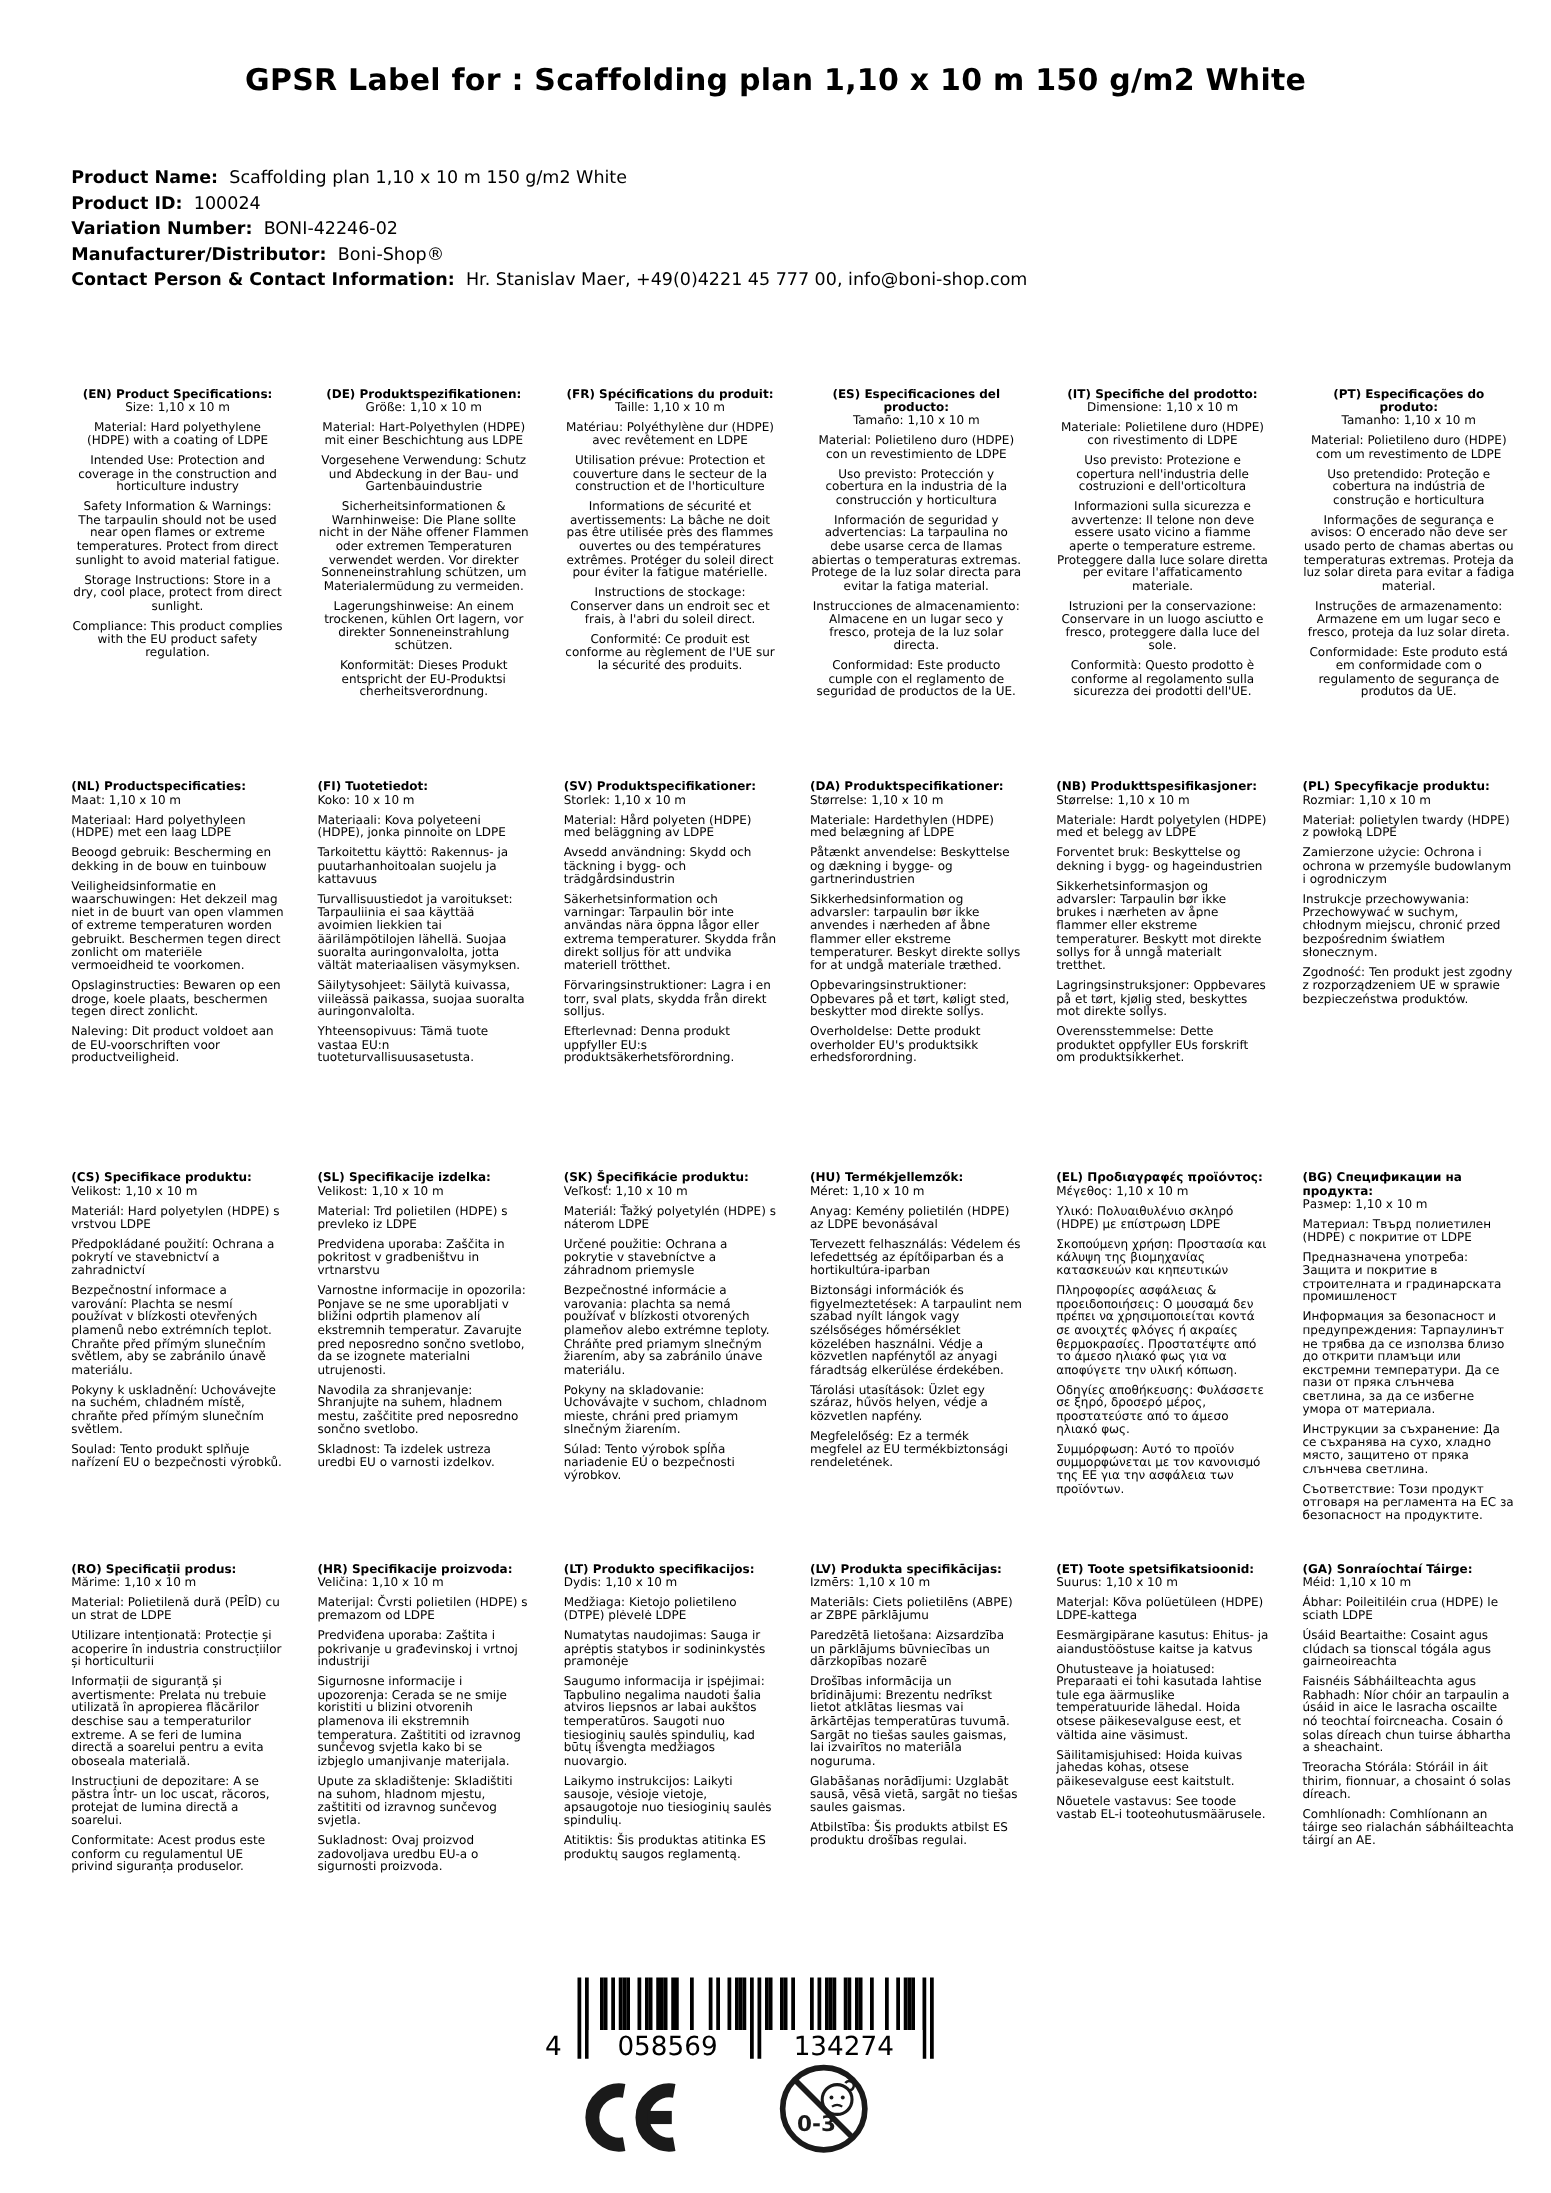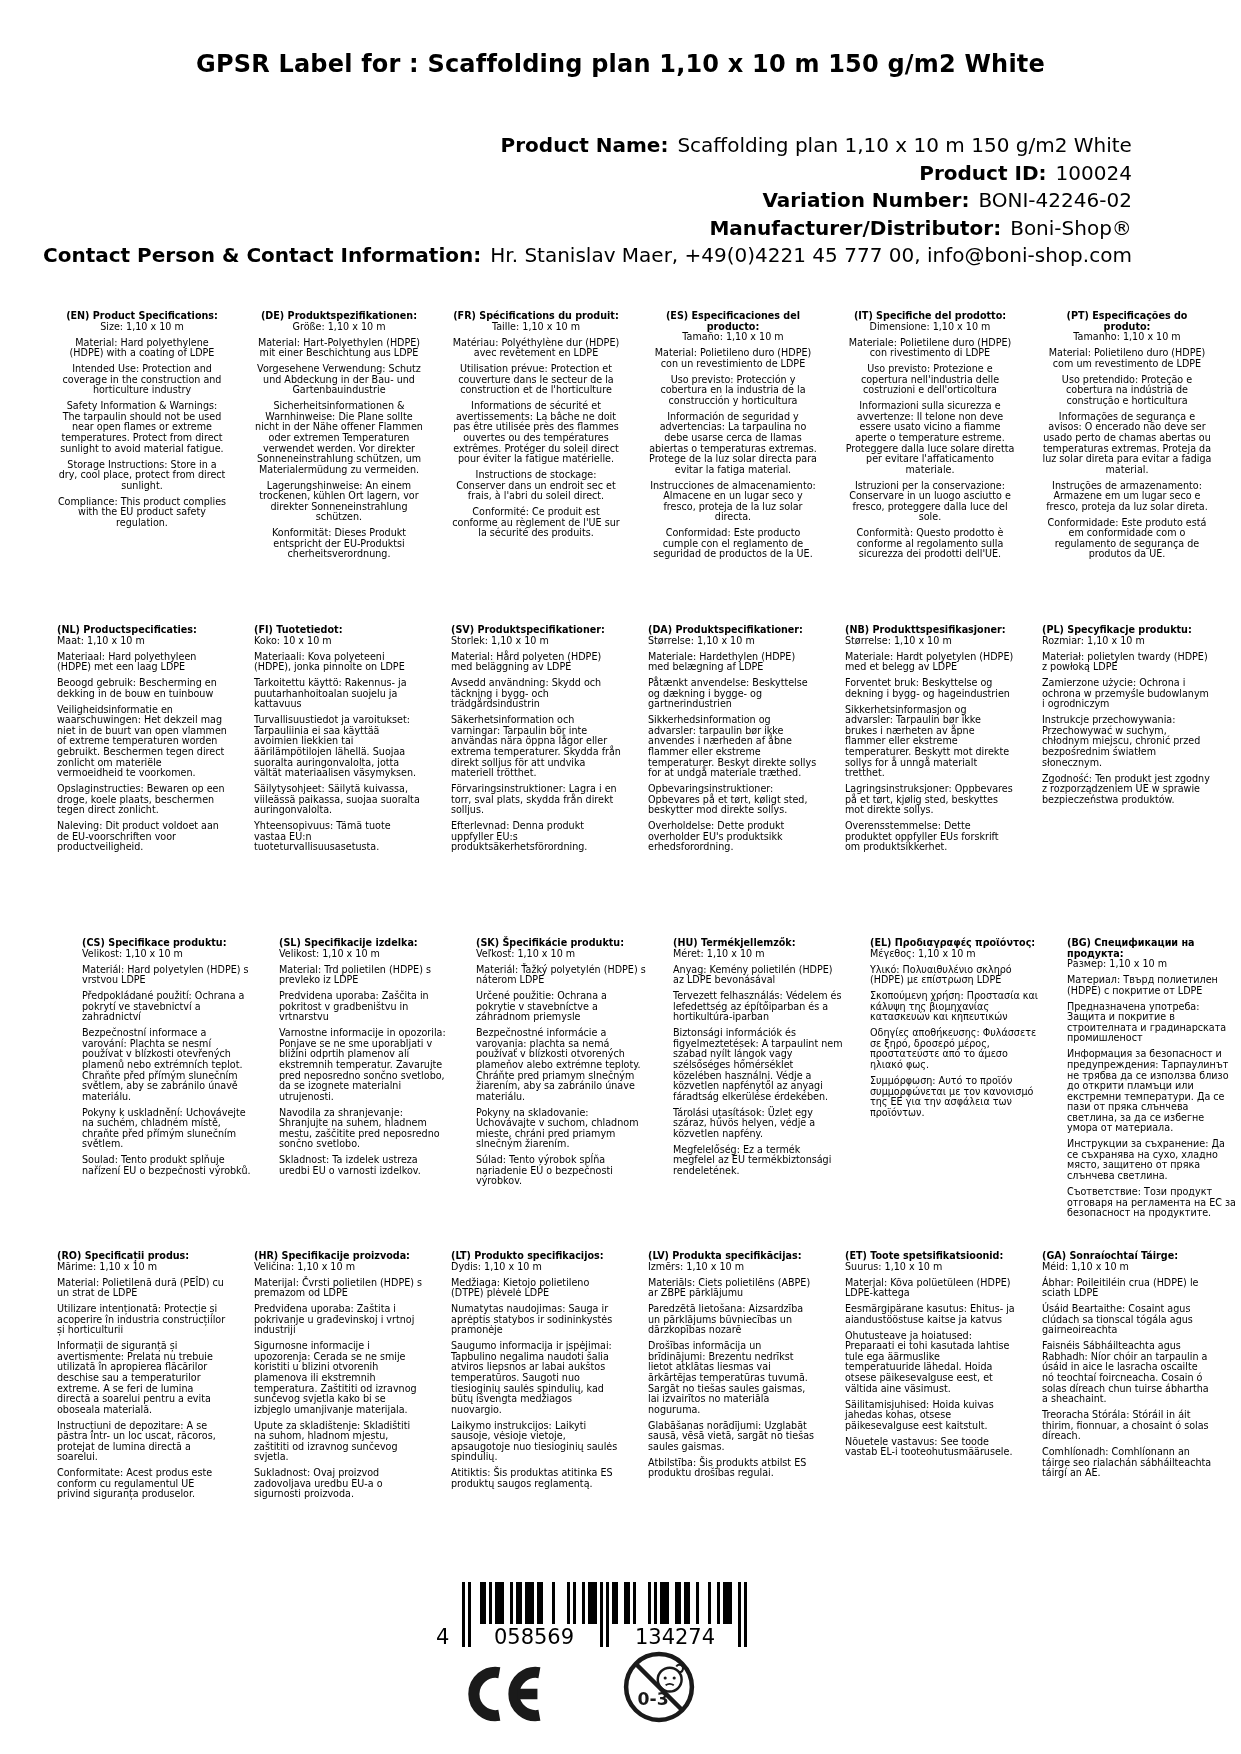--- a/index.html
+++ b/index.html
@@ -5,21 +5,21 @@
   html,body{margin:0;padding:0;background:#ffffff;}
   body{
     width:1241px;height:1754px;position:relative;
     font-family:"DejaVu Sans", sans-serif;color:#000;
     overflow:hidden;
   }
   .page-title{
     position:absolute;top:50px;left:0;width:100%;
     text-align:center;font-size:24px;font-weight:bold;letter-spacing:0.2px;
   }
-  .product-info{position:absolute;top:134px;left:43px;font-size:20px;text-align:right;}
+  .product-info{position:absolute;top:134px;left:57px;font-size:14px;}
   .pi-row{margin-bottom:4px;line-height:1.18;}
   .pi-label{font-weight:bold;margin-right:9px;}
   .grid{position:absolute;top:311px;left:57px;width:1156px;}
   .grid-row{
     display:grid;grid-template-columns:repeat(6,170px);
     column-gap:27px;align-items:start;
   }
   .sec{font-size:9.6px;line-height:1.1;}
   .sec-title{font-weight:bold;margin:0;}
   .sec p{margin:0 0 5.5px 0;}
@@ -146,21 +146,21 @@
       </div>
       <div class="sec">
         <div class="sec-title">(PL) Specyfikacje produktu:</div>
         <p>Rozmiar: 1,10 x 10 m</p>
         <p>Materiał: polietylen twardy (HDPE) z powłoką LDPE</p>
         <p>Zamierzone użycie: Ochrona i ochrona w przemyśle budowlanym i ogrodniczym</p>
         <p>Instrukcje przechowywania: Przechowywać w suchym, chłodnym miejscu, chronić przed bezpośrednim światłem słonecznym.</p>
         <p>Zgodność: Ten produkt jest zgodny z rozporządzeniem UE w sprawie bezpieczeństwa produktów.</p>
       </div>
     </div>
-    <div class="grid-row" style="min-height: 313px; margin-left: 25px;">
+    <div class="grid-row" style="min-height: 313px;">
       <div class="sec">
         <div class="sec-title">(CS) Specifikace produktu:</div>
         <p>Velikost: 1,10 x 10 m</p>
         <p>Materiál: Hard polyetylen (HDPE) s vrstvou LDPE</p>
         <p>Předpokládané použití: Ochrana a pokrytí ve stavebnictví a zahradnictví</p>
         <p>Bezpečnostní informace a varování: Plachta se nesmí používat v blízkosti otevřených plamenů nebo extrémních teplot. Chraňte před přímým slunečním světlem, aby se zabránilo únavě materiálu.</p>
         <p>Pokyny k uskladnění: Uchovávejte na suchém, chladném místě, chraňte před přímým slunečním světlem.</p>
         <p>Soulad: Tento produkt splňuje nařízení EU o bezpečnosti výrobků.</p>
       </div>
       <div class="sec">
@@ -188,20 +188,21 @@
         <p>Tervezett felhasználás: Védelem és lefedettség az építőiparban és a hortikultúra-iparban</p>
         <p>Biztonsági információk és figyelmeztetések: A tarpaulint nem szabad nyílt lángok vagy szélsőséges hőmérséklet közelében használni. Védje a közvetlen napfénytől az anyagi fáradtság elkerülése érdekében.</p>
         <p>Tárolási utasítások: Üzlet egy száraz, hűvös helyen, védje a közvetlen napfény.</p>
         <p>Megfelelőség: Ez a termék megfelel az EU termékbiztonsági rendeletének.</p>
       </div>
       <div class="sec">
         <div class="sec-title">(EL) Προδιαγραφές προϊόντος:</div>
         <p>Μέγεθος: 1,10 x 10 m</p>
         <p>Υλικό: Πολυαιθυλένιο σκληρό (HDPE) με επίστρωση LDPE</p>
         <p>Σκοπούμενη χρήση: Προστασία και κάλυψη της βιομηχανίας κατασκευών και κηπευτικών</p>
+        <p>Πληροφορίες ασφάλειας &amp; προειδοποιήσεις: Ο μουσαμά δεν πρέπει να χρησιμοποιείται κοντά σε ανοιχτές φλόγες ή ακραίες θερμοκρασίες. Προστατέψτε από το άμεσο ηλιακό φως για να αποφύγετε την υλική κόπωση.</p>
         <p>Οδηγίες αποθήκευσης: Φυλάσσετε σε ξηρό, δροσερό μέρος, προστατεύστε από το άμεσο ηλιακό φως.</p>
         <p>Συμμόρφωση: Αυτό το προϊόν συμμορφώνεται με τον κανονισμό της ΕΕ για την ασφάλεια των προϊόντων.</p>
       </div>
       <div class="sec">
         <div class="sec-title">(BG) Спецификации на продукта:</div>
         <p>Размер: 1,10 x 10 m</p>
         <p>Материал: Твърд полиетилен (HDPE) с покритие от LDPE</p>
         <p>Предназначена употреба: Защита и покритие в строителната и градинарската промишленост</p>
         <p>Информация за безопасност и предупреждения: Тарпаулинът не трябва да се използва близо до открити пламъци или екстремни температури. Да се пази от пряка слънчева светлина, за да се избегне умора от материала.</p>
         <p>Инструкции за съхранение: Да се съхранява на сухо, хладно място, защитено от пряка слънчева светлина.</p>

